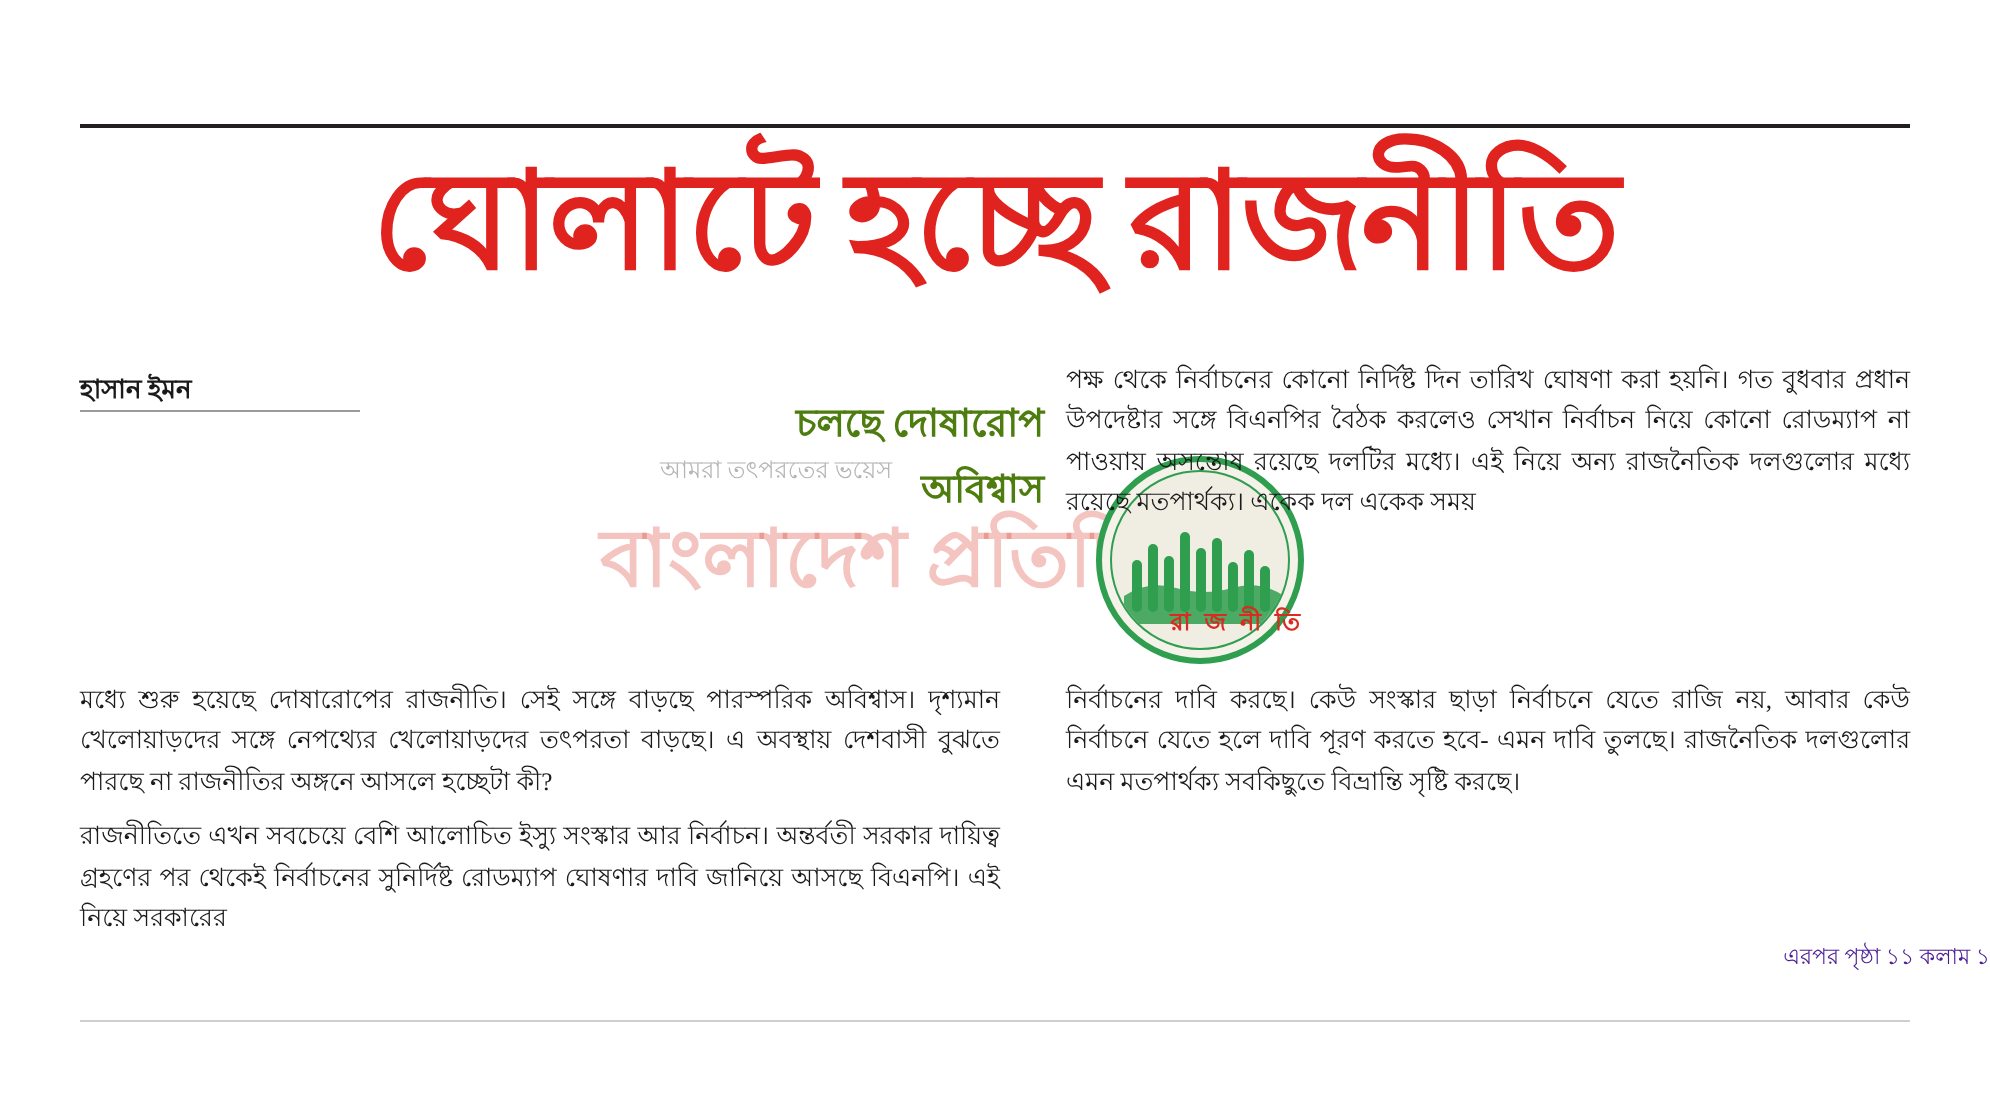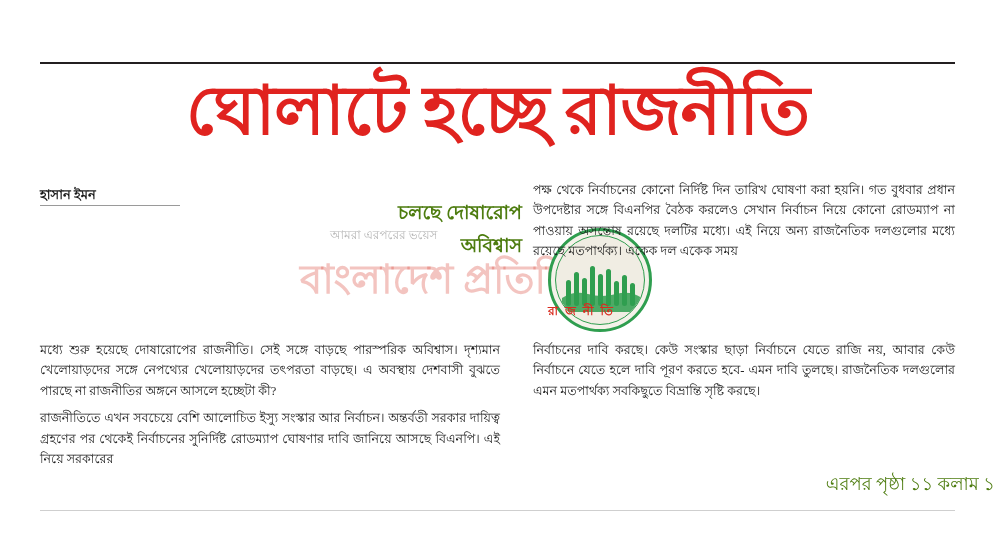--- a/index.html
+++ b/index.html
@@ -153,43 +153,43 @@
     background: #f0ede3;
     border: 1px solid #2f9e4f;
     box-sizing: border-box;
     overflow: hidden;
   }
   .emblem .label {
     position: absolute;
     left: 0;
     bottom: 10px;
     width: 100%;
-    text-align: left;
+    text-align: right;
     font-family: "Liberation Serif", serif;
     font-size: 12px;
     font-weight: bold;
     color: #d92b1f;
     letter-spacing: 2px;
   }
   .emblem svg { position: absolute; left: 0; top: 0; }
   .bottom-rule {
     position: absolute;
     left: 40px;
     top: 510px;
     width: 915px;
     height: 1px;
     background: #cfcfcf;
   }
   .continued {
     position: absolute;
     right: 40px;
     top: 470px;
     font-family: "Liberation Serif", serif;
-    font-size: 18px;
-    color: #4d7c0f;
+    font-size: 11px;
+    color: #4c1d95;
     white-space: nowrap;
   }
 </style>
 </head>
 <body>
 
 <div id="page">
 
   <div class="top-rule"></div>
 
@@ -197,21 +197,21 @@
 
   <div class="byline">হাসান ইমন</div>
   <div class="byline-rule"></div>
 
 
   <div class="pullquote">
     <div>চলছে দোষারোপ</div>
     <div>অবিশ্বাস</div>
   </div>
 
-  <div class="watermark-sub">আমরা এরপরের ভয়েস</div>
+  <div class="watermark-sub">আমরা তৎপরতের ভয়েস</div>
   <div class="watermark">বাংলাদেশ প্রতিদিন</div>
 
   <div class="emblem">
     <div class="ring"></div>
     <div class="inner">
       <svg width="90" height="90" viewBox="0 0 90 90">
         <g fill="#2f9e4f">
           <rect x="10" y="44" width="5" height="26" rx="2.5"></rect>
           <rect x="18" y="36" width="5" height="34" rx="2.5"></rect>
           <rect x="26" y="42" width="5" height="28" rx="2.5"></rect>

